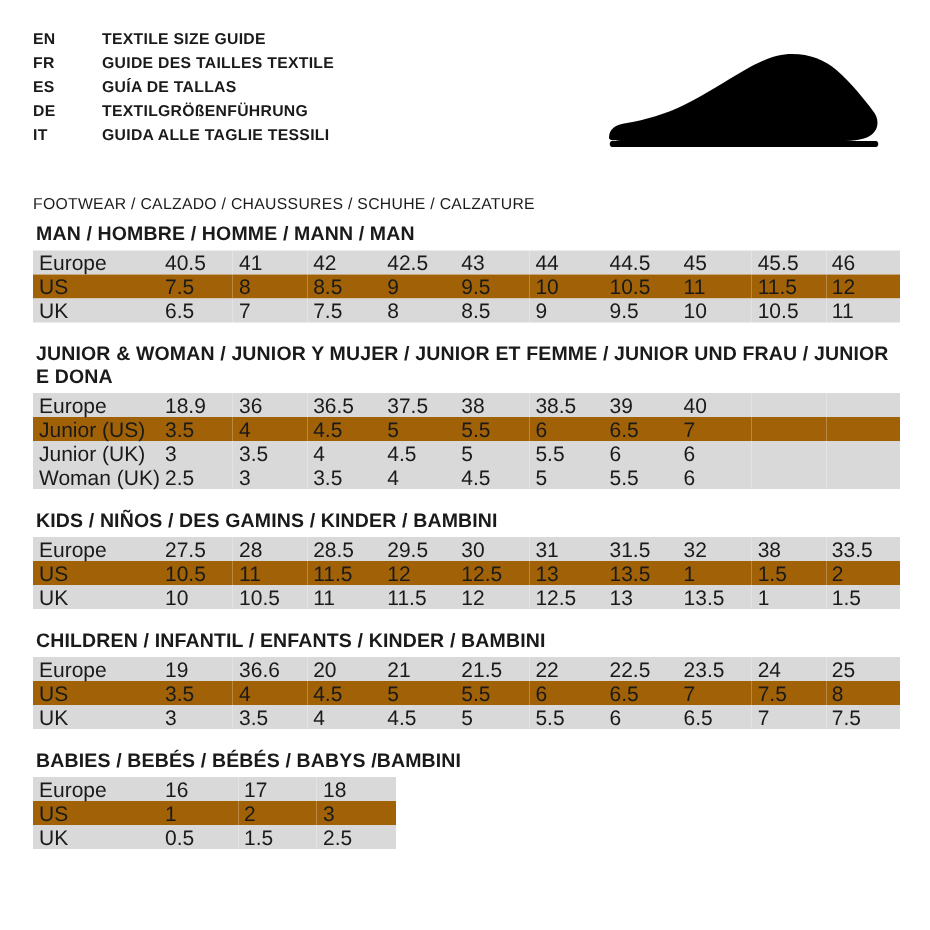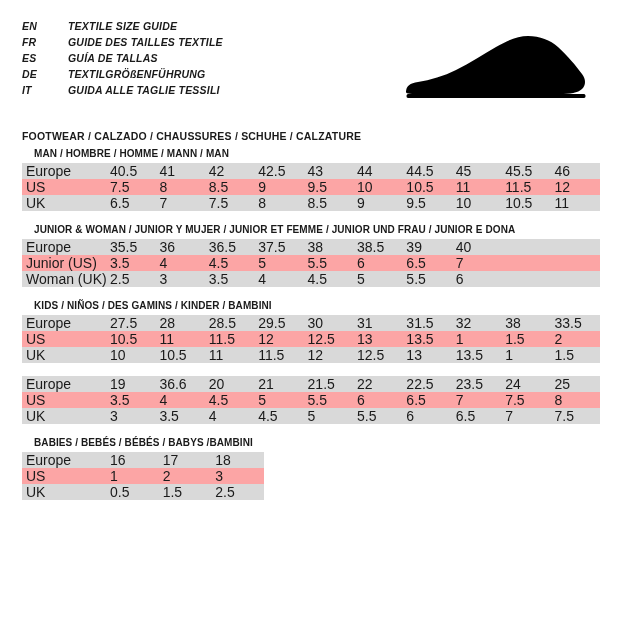--- a/index.html
+++ b/index.html
@@ -24,21 +24,20 @@
 
   
   .header {
     position: relative;
     height: 96px;
   }
   .lang-table {
     border-collapse: collapse;
     font-size: 10.5px;
     letter-spacing: 0.2px;
-    font-style: italic;
   }
   .lang-table td {
     padding: 2px 0;
     vertical-align: top;
     white-space: nowrap;
   }
   .lang-code {
     width: 46px;
     font-weight: 700;
   }
@@ -48,47 +47,47 @@
   .shoe-wrap {
     position: absolute;
     right: 8px;
     top: 10px;
     width: 190px;
     height: 78px;
   }
   .shoe-wrap svg { display: block; }
 
   .section-title {
-    font-weight: 700;
+    font-weight: 400;
     font-size: 10.5px;
     letter-spacing: 0.2px;
     margin: 16px 0 6px 0;
   }
 
   
   .block { margin-bottom: 13px; }
   .block-head {
     font-weight: 700;
-    font-size: 10px;
+    font-size: 13px;
     letter-spacing: 0.1px;
-    margin: 0 0 4px 12px;
+    margin: 0 0 4px 2px;
   }
   table.sizes {
     border-collapse: collapse;
     font-size: 14px;
     table-layout: fixed;
   }
   table.sizes td {
     height: 15px;
     padding: 0 0 0 4px;
     vertical-align: middle;
     white-space: nowrap;
   }
   table.sizes tr.shaded td { background: #d9d9d9; }
-  table.sizes tr.plain td { background: #fca5a5; margin-left: 47px; }
+  table.sizes tr.plain td { background: #a16207; margin-left: 47px; }
   td.rowlabel { width: 80px; }
 
   .w-main { width: 578px; }
   .w-babies { width: 242px; }
 </style>
 </head>
 <body>
 
 <div class="page">
 
@@ -174,41 +173,54 @@
       </tbody>
     </table>
   </div>
 
   <div class="block">
     <div class="block-head">JUNIOR &amp; WOMAN / JUNIOR Y MUJER / JUNIOR ET FEMME / JUNIOR UND FRAU / JUNIOR E DONA</div>
     <table class="sizes w-main">
       <tbody>
         <tr class="shaded">
           <td class="rowlabel">Europe</td>
-          <td>35.5</td>
+          <td>18.9</td>
           <td>36</td>
           <td>36.5</td>
           <td>37.5</td>
           <td>38</td>
           <td>38.5</td>
           <td>39</td>
           <td>40</td>
           <td></td>
           <td></td>
         </tr>
         <tr class="plain">
           <td class="rowlabel">Junior (US)</td>
           <td>3.5</td>
           <td>4</td>
           <td>4.5</td>
           <td>5</td>
           <td>5.5</td>
           <td>6</td>
           <td>6.5</td>
           <td>7</td>
+          <td></td>
+          <td></td>
+        </tr>
+        <tr class="shaded">
+          <td class="rowlabel">Junior (UK)</td>
+          <td>3</td>
+          <td>3.5</td>
+          <td>4</td>
+          <td>4.5</td>
+          <td>5</td>
+          <td>5.5</td>
+          <td>6</td>
+          <td>6</td>
           <td></td>
           <td></td>
         </tr>
         <tr class="shaded">
           <td class="rowlabel">Woman (UK)</td>
           <td>2.5</td>
           <td>3</td>
           <td>3.5</td>
           <td>4</td>
           <td>4.5</td>
@@ -263,20 +275,21 @@
           <td>13</td>
           <td>13.5</td>
           <td>1</td>
           <td>1.5</td>
         </tr>
       </tbody>
     </table>
   </div>
 
   <div class="block">
+    <div class="block-head">CHILDREN / INFANTIL / ENFANTS / KINDER / BAMBINI</div>
     <table class="sizes w-main">
       <tbody>
         <tr class="shaded">
           <td class="rowlabel">Europe</td>
           <td>19</td>
           <td>36.6</td>
           <td>20</td>
           <td>21</td>
           <td>21.5</td>
           <td>22</td>

